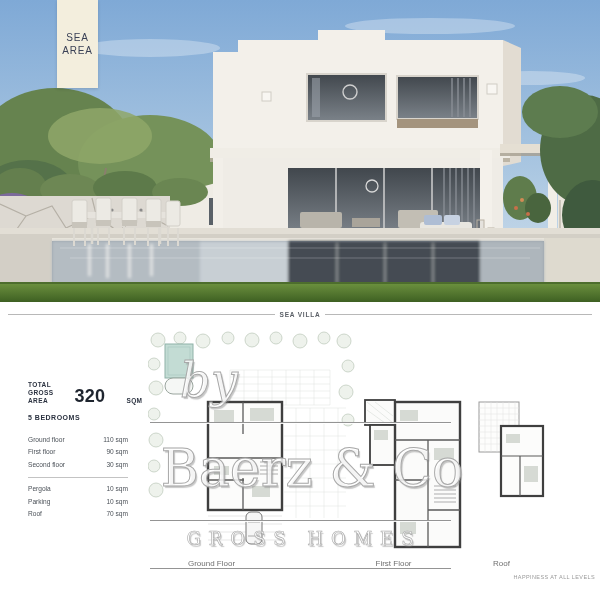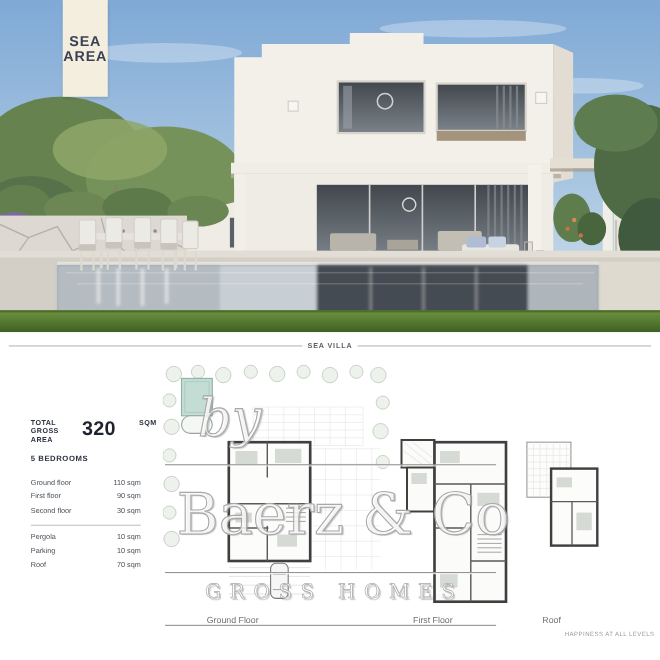--- a/index.html
+++ b/index.html
@@ -5,30 +5,30 @@
   html,body{margin:0;padding:0;background:#ffffff;}
   body{width:600px;height:600px;overflow:hidden;position:relative;
        font-family:"Liberation Sans",sans-serif;}
   .abs{position:absolute;}
 
   
   .photo{left:0;top:0;width:600px;height:302px;overflow:hidden;}
   .banner{left:57px;top:0;width:41px;height:88px;background:#f3eedd;
           display:flex;flex-direction:column;align-items:center;justify-content:center;
           z-index:5;box-shadow:0 1px 3px rgba(0,0,0,.15);}
-  .banner span{font-size:13px;font-weight:bold;letter-spacing:.8px;color:#3a4156;line-height:13px;}
+  .banner span{font-size:10px;font-weight:normal;letter-spacing:.8px;color:#3a4156;line-height:13px;}
 
   
   .divider-row{left:8px;right:8px;top:309px;height:10px;display:flex;align-items:center;}
   .divider-row .line{flex:1;height:1px;background:#b8b8b8;}
   .divider-row .dv-label{font-size:6.5px;letter-spacing:.8px;color:#5a5f66;padding:0 5px;font-weight:bold;}
 
   
   .info{left:28px;top:381px;width:100px;color:#2b3240;}
-  .total-row{display:flex;align-items:flex-start;gap:21px;}
+  .total-row{display:flex;align-items:flex-end;gap:21px;}
   .total-lbl{font-size:6.5px;font-weight:bold;letter-spacing:.4px;line-height:8px;}
   .total-val{font-size:18px;font-weight:bold;line-height:17px;letter-spacing:.3px;color:#1e242e;}
   .total-unit{font-size:6.5px;font-weight:bold;letter-spacing:.4px;padding-bottom:1px;}
   .bedrooms{margin-top:9px;font-size:7px;font-weight:bold;letter-spacing:.5px;}
   .area-table{margin-top:12px;}
   .area-row{display:flex;justify-content:space-between;font-size:6.6px;color:#4b5158;
             height:12.5px;align-items:center;}
   .info-divider{margin:6px 0 5px 0;height:1px;background:#c3c3c3;}
 
   

